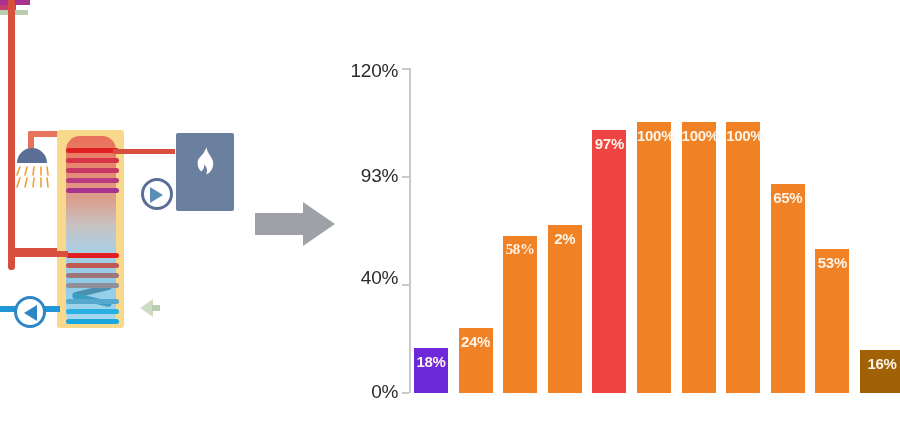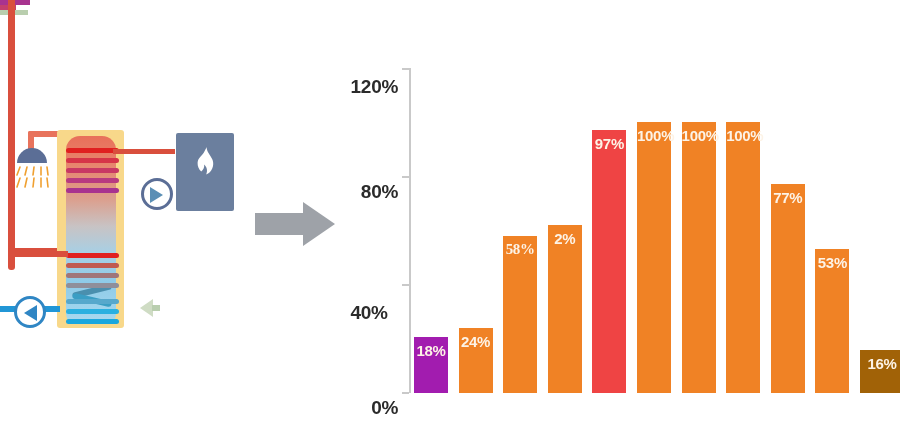--- a/index.html
+++ b/index.html
@@ -219,23 +219,22 @@
     height: 2px;
     background: #c9c9c9;
   }
   .ylab {
     position: absolute;
     left: 0;
     width: 58px;
     text-align: right;
     font-size: 19px;
     color: #2b2b2b;
-    font-weight: 700;
+    font-weight: 400;
     letter-spacing: -0.3px;
-    margin-top: 16px;
   }
 
   #bars {
     position: absolute;
     left: 71px; bottom: 37px;
     width: 489px; height: 325px;
   }
   .bar-slot {
     position: absolute;
     bottom: 0;
@@ -338,32 +337,32 @@
     </svg>
   </div>
 
   <div id="chart">
 
     <div id="plot-area"></div>
 
     <div class="ylab" style="top:60px;">120%</div>
     <div class="ytick-mark" style="top:68px;"></div>
 
-    <div class="ylab" style="top:165px;">80%</div>
+    <div class="ylab" style="top:165px;">93%</div>
     <div class="ytick-mark" style="top:176px;"></div>
 
-    <div class="ylab" style="top:286px;text-align:center;">40%</div>
+    <div class="ylab" style="top:267px;">40%</div>
     <div class="ytick-mark" style="top:284px;"></div>
 
     <div class="ylab" style="top:381px;">0%</div>
     <div class="ytick-mark" style="top:392px;"></div>
 
     <div id="bars">
         <div class="bar-slot" style="left: 0px;">
-          <div class="bar" style="height: 56px; background: #a21caf; margin-top: 10px;">
+          <div class="bar" style="height: 45px; background: #6d28d9; margin-top: 10px;">
             <span class="bar-value">18%</span>
           </div>
         </div>
         <div class="bar-slot" style="left: 44.6px;">
           <div class="bar" style="height: 65px; background: rgb(240, 130, 37);">
             <span class="bar-value">24%</span>
           </div>
         </div>
         <div class="bar-slot" style="left: 89.2px;">
           <div class="bar" style="height: 157.083px; background: rgb(240, 130, 37); font-family: Liberation Serif, serif;">
@@ -390,21 +389,21 @@
             <span class="bar-value">100%</span>
           </div>
         </div>
         <div class="bar-slot" style="left: 312.2px;">
           <div class="bar" style="height: 270.833px; background: rgb(240, 130, 37);">
             <span class="bar-value">100%</span>
           </div>
         </div>
         <div class="bar-slot" style="left: 356.8px;">
           <div class="bar" style="height: 208.542px; background: rgb(240, 130, 37);">
-            <span class="bar-value">77%</span>
+            <span class="bar-value">65%</span>
           </div>
         </div>
         <div class="bar-slot" style="left: 401.4px;">
           <div class="bar" style="height: 143.542px; background: rgb(240, 130, 37);">
             <span class="bar-value">53%</span>
           </div>
         </div>
         <div class="bar-slot" style="left: 446px;">
           <div class="bar" style="height: 43.3333px; background: #a16207; padding-left: 10px;">
             <span class="bar-value">16%</span>

